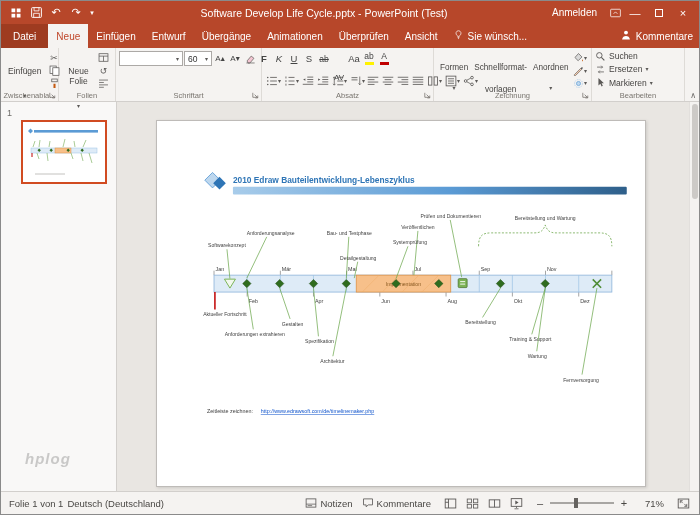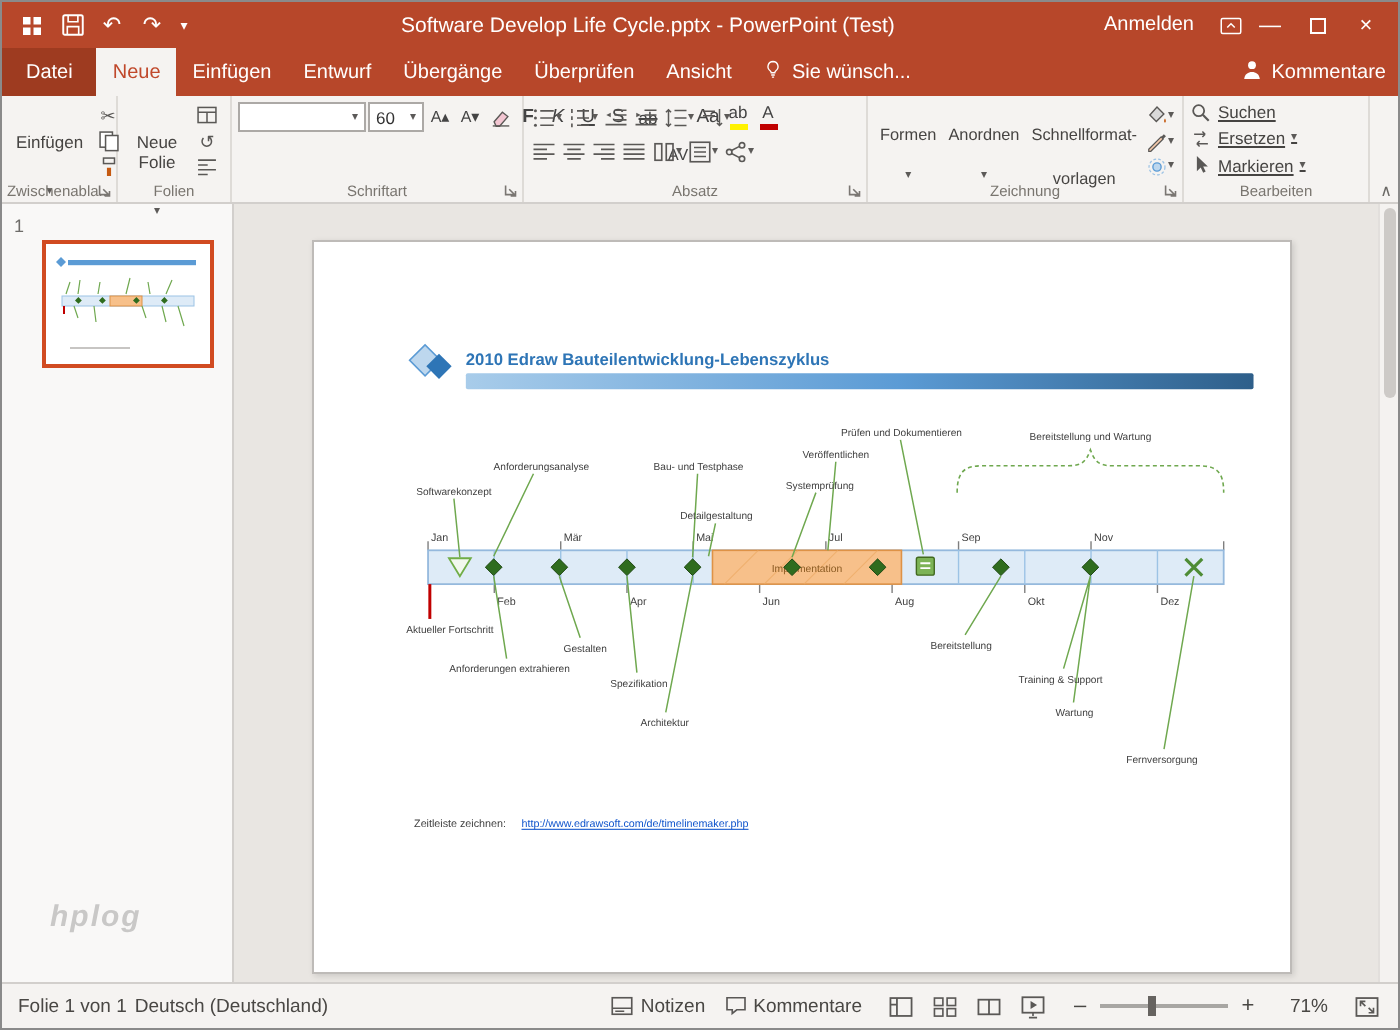--- a/index.html
+++ b/index.html
@@ -117,20 +117,21 @@
       <span class="wbtn">×</span>
     </div>
   </div>
 
   <div class="tabrow">
     <div class="tab file">Datei</div>
     <div class="tab active">Neue</div>
     <div class="tab">Einfügen</div>
     <div class="tab">Entwurf</div>
     <div class="tab">Übergänge</div>
+    <div class="tab">Animationen</div>
     <div class="tab">Überprüfen</div>
     <div class="tab">Ansicht</div>
     <div class="tellme">
       <span>
         <svg width="11" height="12" viewBox="0 0 16 16">
             <path d="M8 1.8a3.7 3.7 0 0 0-2.1 6.7c.5.4.8.9.8 1.5h2.6c0-.6.3-1.1.8-1.5A3.7 3.7 0 0 0 8 1.8z" fill="none" stroke="#fff" stroke-width="1"></path>
             <path d="M6.7 11.6h2.6M7.2 13.2h1.6" stroke="#fff" stroke-width="1"></path>
           </svg>
       </span>
       <span>Sie wünsch...</span>
@@ -255,21 +256,21 @@
           </span>
       </div>
       <div class="glabel">Schriftart</div>
       <span class="launcher">
         <svg width="9" height="9" viewBox="0 0 10 10">
             <path d="M2 2v5h5M4 4l3.5 3.5M7.5 5v2.7H4.8" fill="none" stroke="#7A7672" stroke-width="0.9"></path>
           </svg>
       </span>
     </div>
 
-    <div class="rgroup" style="width:172px; flex-direction:column;">
+    <div class="rgroup" style="width:172px; align-items:flex-end;">
       <div class="frow">
         <span class="fbtn">
             <svg width="12" height="12" viewBox="0 0 16 16">
               <circle cx="2.3" cy="3.2" r="1" fill="#5A5856"></circle>
               <circle cx="2.3" cy="8" r="1" fill="#5A5856"></circle>
               <circle cx="2.3" cy="12.8" r="1" fill="#5A5856"></circle>
               <path d="M5.5 3.2h9M5.5 8h9M5.5 12.8h9" stroke="#5A5856" stroke-width="1.1"></path>
             </svg>
             <span class="arrow">▾</span>
           </span>
@@ -366,33 +367,33 @@
             <rect x="1.5" y="2.5" width="6" height="5" fill="none" stroke="#5A5856" stroke-width="1"></rect>
             <circle cx="13" cy="5" r="2.8" fill="none" stroke="#5A5856" stroke-width="1"></circle>
             <path d="M4.5 14.5l2.8-5 2.8 5z" fill="none" stroke="#5A5856" stroke-width="1"></path>
             <path d="M11 12.5h5m0 0l-1.7-1.7M16 12.5l-1.7 1.7" fill="none" stroke="#5A5856" stroke-width="1"></path>
           </svg>
         <span>Formen</span>
         <span class="arrow">▾</span>
       </div>
       <div class="dbig">
         <svg width="18" height="18" viewBox="0 0 16 16">
+            <rect x="2" y="2" width="12" height="12" rx="2" fill="#4472C4" stroke="#2F5597" stroke-width="1"></rect>
+            <path d="M5.2 11l2.8-6 2.8 6M6.2 9h3.6" stroke="#fff" stroke-width="1" fill="none"></path>
+          </svg>
+        <span>Schnellformat-</span>
+        <span>vorlagen</span>
+      </div>
+      <div class="dbig">
+        <svg width="18" height="18" viewBox="0 0 16 16">
             <rect x="1.5" y="1.5" width="8" height="8" fill="#BDD7EE" stroke="#5B9BD5" stroke-width="1"></rect>
             <rect x="6" y="6" width="8.5" height="8.5" fill="#fff" stroke="#5A5856" stroke-width="1"></rect>
           </svg>
         <span>Anordnen</span>
         <span class="arrow">▾</span>
-      </div>
-      <div class="dbig">
-        <svg width="18" height="18" viewBox="0 0 16 16">
-            <rect x="2" y="2" width="12" height="12" rx="2" fill="#4472C4" stroke="#2F5597" stroke-width="1"></rect>
-            <path d="M5.2 11l2.8-6 2.8 6M6.2 9h3.6" stroke="#fff" stroke-width="1" fill="none"></path>
-          </svg>
-        <span>Schnellformat-</span>
-        <span>vorlagen</span>
       </div>
       <div class="scol">
         <span class="sbtn">
             <svg width="11" height="11" viewBox="0 0 16 16">
               <path d="M8 2.2l5 5-5.5 5.5L2.8 8z" fill="#D9D9D9" stroke="#5A5856" stroke-width="1"></path>
               <path d="M13.8 10.5c.9 1.3.9 2.6 0 3.2-.9-.6-.9-1.9 0-3.2z" fill="#C55A11"></path>
             </svg>
             <span class="arrow">▾</span>
           </span>
         <span class="sbtn">
@@ -411,21 +412,21 @@
           </span>
       </div>
       <div class="glabel">Zeichnung</div>
       <span class="launcher">
         <svg width="9" height="9" viewBox="0 0 10 10">
             <path d="M2 2v5h5M4 4l3.5 3.5M7.5 5v2.7H4.8" fill="none" stroke="#7A7672" stroke-width="0.9"></path>
           </svg>
       </span>
     </div>
 
-    <div class="rgroup" style="width:93px; flex-direction:column; gap:1px;text-decoration:underline;">
+    <div class="rgroup" style="width:93px; flex-direction:column; gap:1px;">
       <div class="erow">
         <svg width="11" height="11" viewBox="0 0 16 16">
             <circle cx="6.3" cy="6.3" r="4" fill="none" stroke="#5A5856" stroke-width="1.3"></circle>
             <path d="M9.3 9.3l4.3 4.3" stroke="#5A5856" stroke-width="1.6"></path>
           </svg>
         <span>Suchen</span>
       </div>
       <div class="erow">
         <svg width="11" height="11" viewBox="0 0 16 16">
             <path d="M3 4.5h8m0 0L9 2.5M11 4.5l-2 2M13 11.5H5m0 0l2-2M5 11.5l2 2" fill="none" stroke="#5A5856" stroke-width="1.1"></path>

